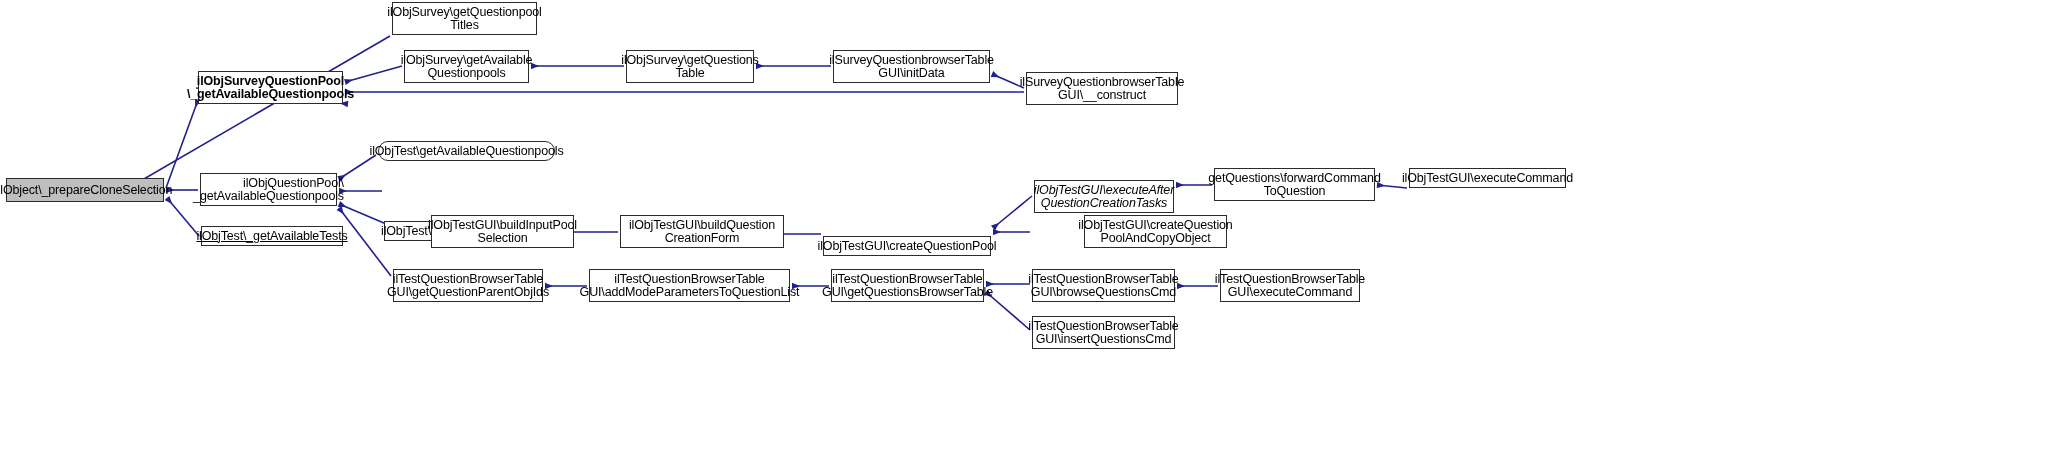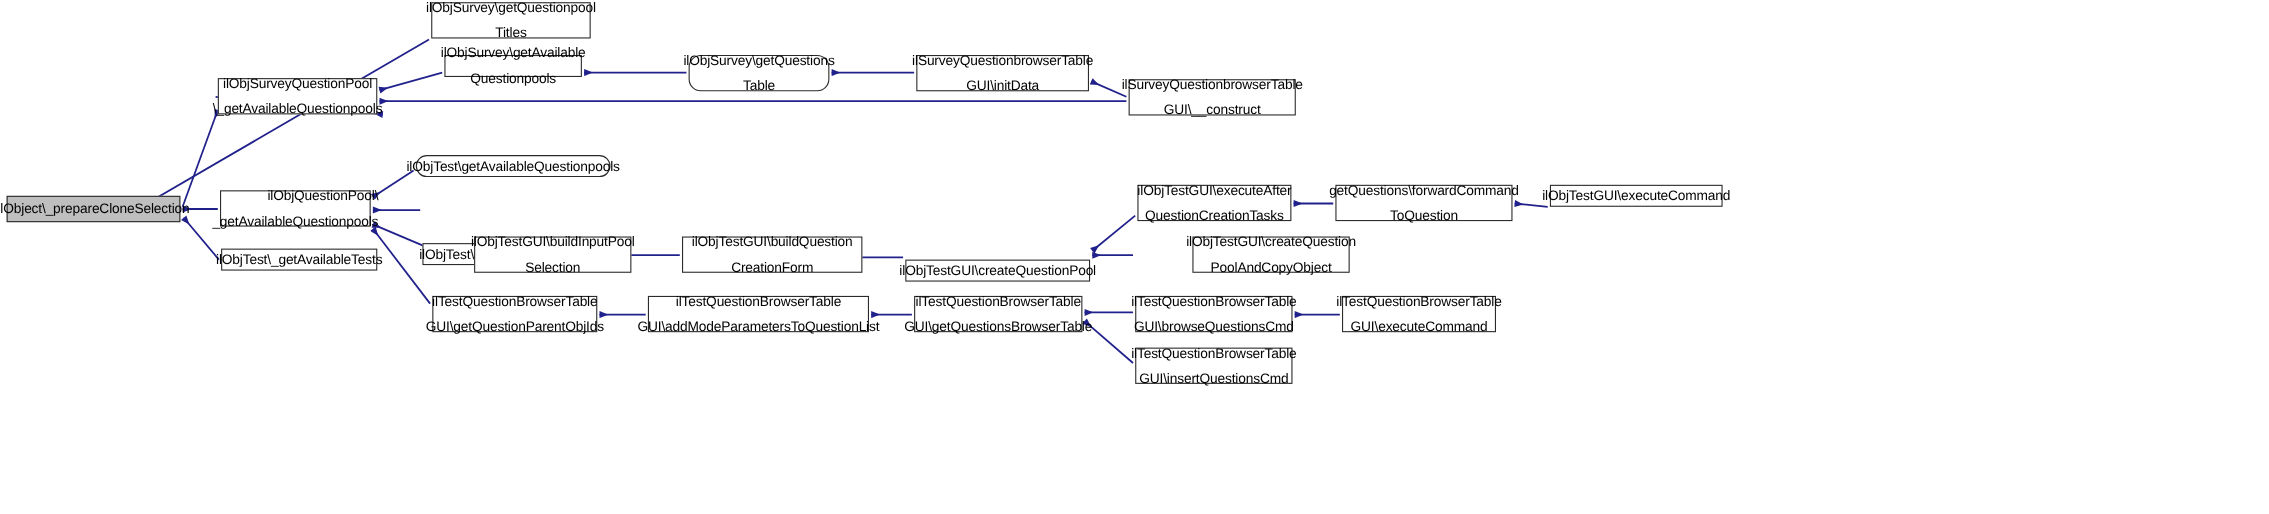--- a/index.html
+++ b/index.html
@@ -15,21 +15,21 @@
     font-family: "Liberation Sans", sans-serif;
     overflow: hidden;
   }
   .node {
     position: absolute;
     box-sizing: border-box;
     border: 1px solid #2b2b2b;
     background: #ffffff;
     color: #000000;
     font-size: 12.5px;
-    line-height: 23px;
+    line-height: 13px;
     letter-spacing: -0.15px;
     display: flex;
     align-items: center;
     justify-content: center;
     text-align: center;
     white-space: pre-line;
     padding: 0 3px;
   }
   .node.root {
     background: #bfbfbf;
@@ -77,43 +77,43 @@
         <line x1="391" y1="276" x2="339" y2="208" stroke="#21218c" stroke-width="1.6" marker-end="url(#ah)"></line>
         <line x1="587" y1="286" x2="545" y2="286" stroke="#21218c" stroke-width="1.6" marker-end="url(#ah)"></line>
         <line x1="829" y1="286" x2="792" y2="286" stroke="#21218c" stroke-width="1.6" marker-end="url(#ah)"></line>
         <line x1="1030" y1="284" x2="986" y2="284" stroke="#21218c" stroke-width="1.6" marker-end="url(#ah)"></line>
         <line x1="1218" y1="286" x2="1177" y2="286" stroke="#21218c" stroke-width="1.6" marker-end="url(#ah)"></line>
         <line x1="1030" y1="330" x2="986" y2="292" stroke="#21218c" stroke-width="1.6" marker-end="url(#ah)"></line>
       </g>
   </svg>
   <div id="node-layer">
       <div class="node root" style="left: 6px; top: 178px; width: 158px; height: 24px;">ilObject\_prepareCloneSelection</div>
-      <div class="node" style="left: 198px; top: 71px; width: 145px; height: 33px;">ilObjSurveyQuestionPool
+      <div class="node" style="left: 198px; top: 71px; width: 145px; height: 33px; font-weight: bold;">ilObjSurveyQuestionPool
 \_getAvailableQuestionpools</div>
       <div class="node" style="left: 392px; top: 2px; width: 145px; height: 33px;">ilObjSurvey\getQuestionpool
 Titles</div>
-      <div class="node" style="left: 404px; top: 50px; width: 125px; height: 20px;">ilObjSurvey\getAvailable
+      <div class="node" style="left: 404px; top: 50px; width: 125px; height: 33px;">ilObjSurvey\getAvailable
 Questionpools</div>
-      <div class="node" style="left: 626px; top: 50px; width: 128px; height: 33px; border-radius: 11px;">ilObjSurvey\getQuestions
+      <div class="node" style="left: 626px; top: 50px; width: 128px; height: 33px;">ilObjSurvey\getQuestions
 Table</div>
       <div class="node" style="left: 833px; top: 50px; width: 157px; height: 33px;">ilSurveyQuestionbrowserTable
 GUI\initData</div>
       <div class="node" style="left: 1026px; top: 72px; width: 152px; height: 33px;">ilSurveyQuestionbrowserTable
 GUI\__construct</div>
       <div class="node" style="left: 200px; top: 173px; width: 137px; height: 33px; text-align: right;">ilObjQuestionPool\
 _getAvailableQuestionpools</div>
       <div class="node" style="left: 378px; top: 141px; width: 177px; height: 20px; border-radius: 10px;">ilObjTest\getAvailableQuestionpools</div>
       <div class="node" style="left: 384px; top: 181px; width: 165px; height: 20px; margin-top: 40px;">ilObjTest\getAvailableQuestions</div>
-      <div class="node" style="left: 201px; top: 226px; width: 142px; height: 20px;">ilObjTest\_getAvailableTests</div>
+      <div class="node" style="left: 201px; top: 226px; width: 142px; height: 20px; text-decoration: underline;">ilObjTest\_getAvailableTests</div>
       <div class="node" style="left: 393px; top: 215px; width: 143px; height: 33px; margin-left: 38px;">ilObjTestGUI\buildInputPool
 Selection</div>
       <div class="node" style="left: 620px; top: 215px; width: 164px; height: 33px;">ilObjTestGUI\buildQuestion
 CreationForm</div>
       <div class="node" style="left: 823px; top: 224px; width: 168px; height: 20px; margin-top: 12px;">ilObjTestGUI\createQuestionPool</div>
-      <div class="node" style="left: 1034px; top: 168px; width: 140px; height: 33px;">ilObjTestGUI\executeAfter
+      <div class="node" style="left: 1034px; top: 180px; width: 140px; height: 33px; font-style: italic;">ilObjTestGUI\executeAfter
 QuestionCreationTasks</div>
       <div class="node" style="left: 1084px; top: 215px; width: 143px; height: 33px;">ilObjTestGUI\createQuestion
 PoolAndCopyObject</div>
       <div class="node" style="left: 1214px; top: 168px; width: 161px; height: 33px;">getQuestions\forwardCommand
 ToQuestion</div>
       <div class="node" style="left: 1409px; top: 168px; width: 157px; height: 20px;">ilObjTestGUI\executeCommand</div>
       <div class="node" style="left: 393px; top: 269px; width: 150px; height: 33px;">ilTestQuestionBrowserTable
 GUI\getQuestionParentObjIds</div>
       <div class="node" style="left: 589px; top: 269px; width: 201px; height: 33px;">ilTestQuestionBrowserTable
 GUI\addModeParametersToQuestionList</div>

